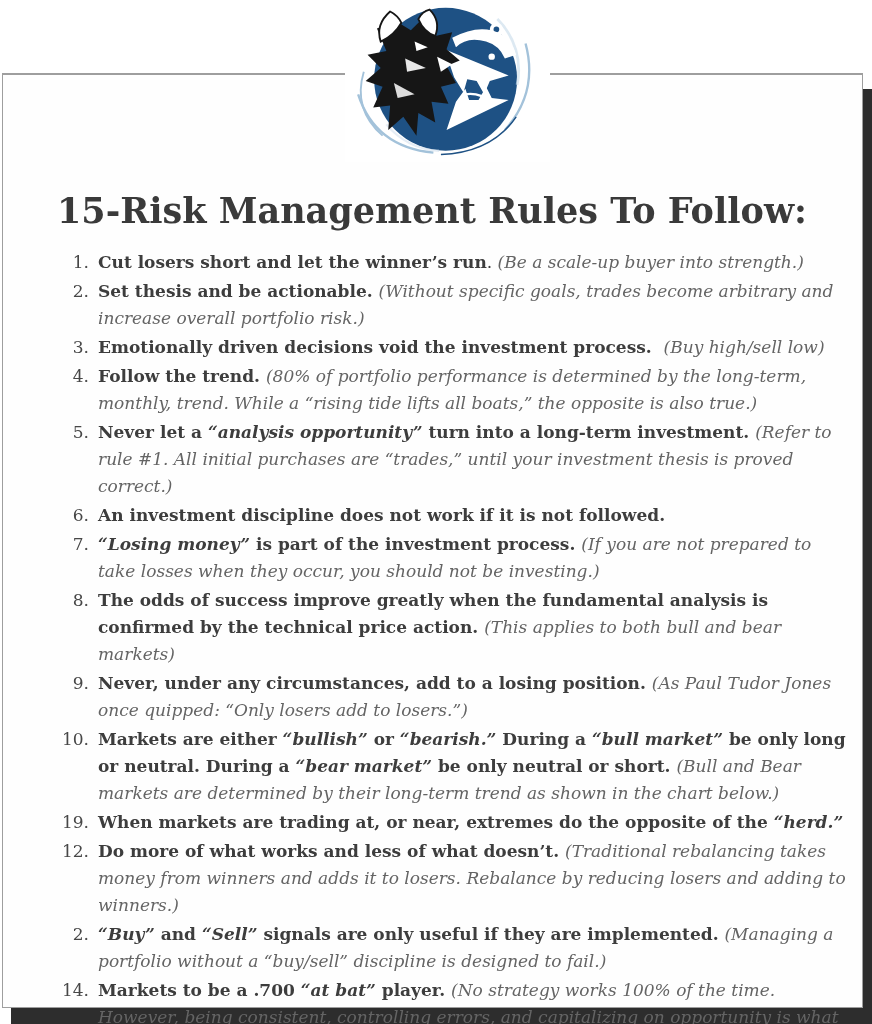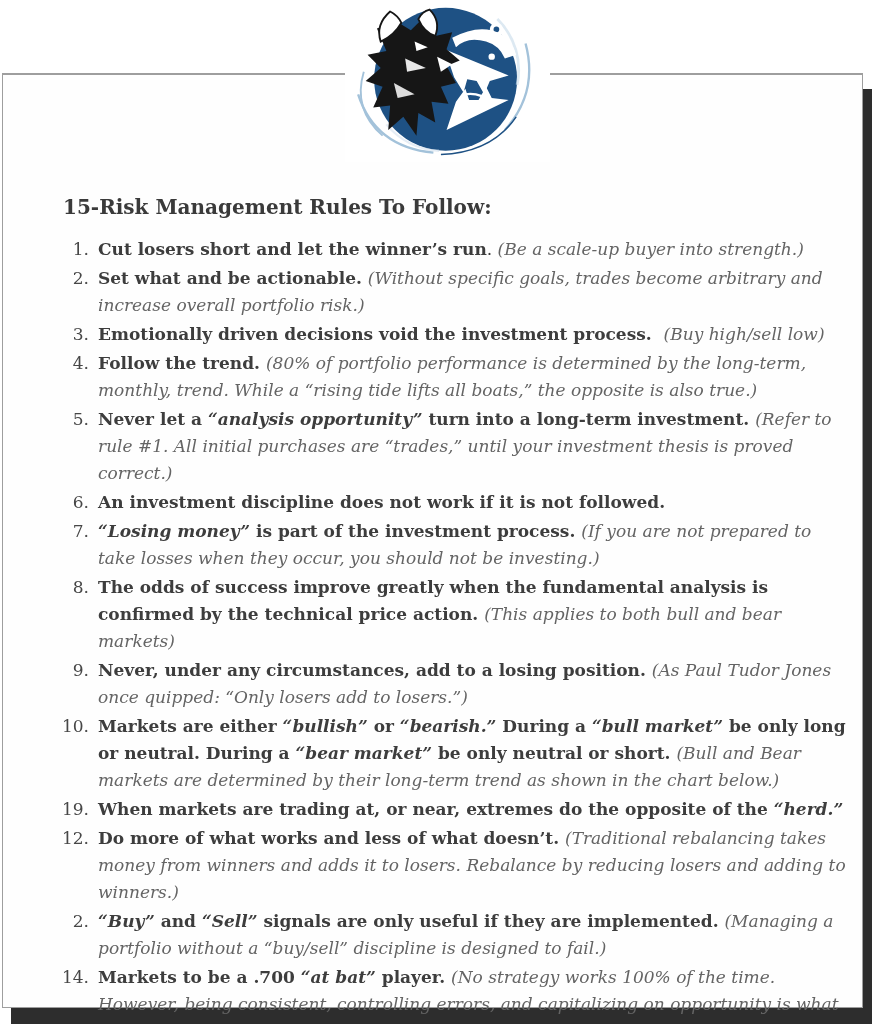--- a/index.html
+++ b/index.html
@@ -14,22 +14,22 @@
     background:var(--page-bg);
     font-family:"DejaVu Serif","Liberation Serif",serif;
   }
   .card{
     position:absolute;left:2px;top:73px;width:861px;height:935px;
     background:var(--card-bg);
     border:1px solid var(--card-border);border-top-width:2px;
     box-shadow:9px 16px 0 0 var(--shadow);
   }
   .page-title{
-    margin:6px;padding:114px 0 0 54px;
-    font-size:20px;line-height:1.25;font-weight:700;color:var(--title);
+    margin:0;padding:114px 0 0 54px;
+    font-size:35px;line-height:1.25;font-weight:700;color:var(--title);
   }
   ol.rules{
     list-style:none;margin:16px 0 0 50px;padding:0;width:794px;
     font-size:17px;line-height:27px;color:var(--text-bold);
   }
   ol.rules li{display:grid;grid-template-columns:36px 1fr;column-gap:9px;margin:0 0 2px 0;}
   .num{text-align:right;color:var(--number);font-weight:400;}
   .seg-bold{font-weight:700;color:var(--text-bold);}
   .seg-bolditalic{font-weight:700;font-style:italic;color:var(--text-bold);}
   .seg-italic{font-style:italic;font-weight:400;color:var(--text-italic);text-align:center;}
@@ -45,21 +45,21 @@
 
 <div class="card">
   <h1 class="page-title">15-Risk Management Rules To Follow:</h1>
   <ol class="rules">
       <li>
         <span class="num">1.</span>
         <span><span class="seg-bold">Cut losers short and let the winner’s run</span><span class="seg-plain">. </span><span class="seg-italic">(Be a scale-up buyer into strength.)</span></span>
       </li>
       <li>
         <span class="num">2.</span>
-        <span><span class="seg-bold">Set what and be actionable. </span><span class="seg-italic">(Without specific goals, trades become arbitrary and increase overall portfolio risk.)</span></span>
+        <span><span class="seg-bold">Set thesis and be actionable. </span><span class="seg-italic">(Without specific goals, trades become arbitrary and increase overall portfolio risk.)</span></span>
       </li>
       <li>
         <span class="num">3.</span>
         <span><span class="seg-bold">Emotionally driven decisions void the investment process.&nbsp; </span><span class="seg-italic">(Buy high/sell low)</span></span>
       </li>
       <li>
         <span class="num">4.</span>
         <span><span class="seg-bold">Follow the trend. </span><span class="seg-italic">(80% of portfolio performance is determined by the long-term, monthly, trend. While a “rising tide lifts all boats,” the opposite is also true.)</span></span>
       </li>
       <li>

